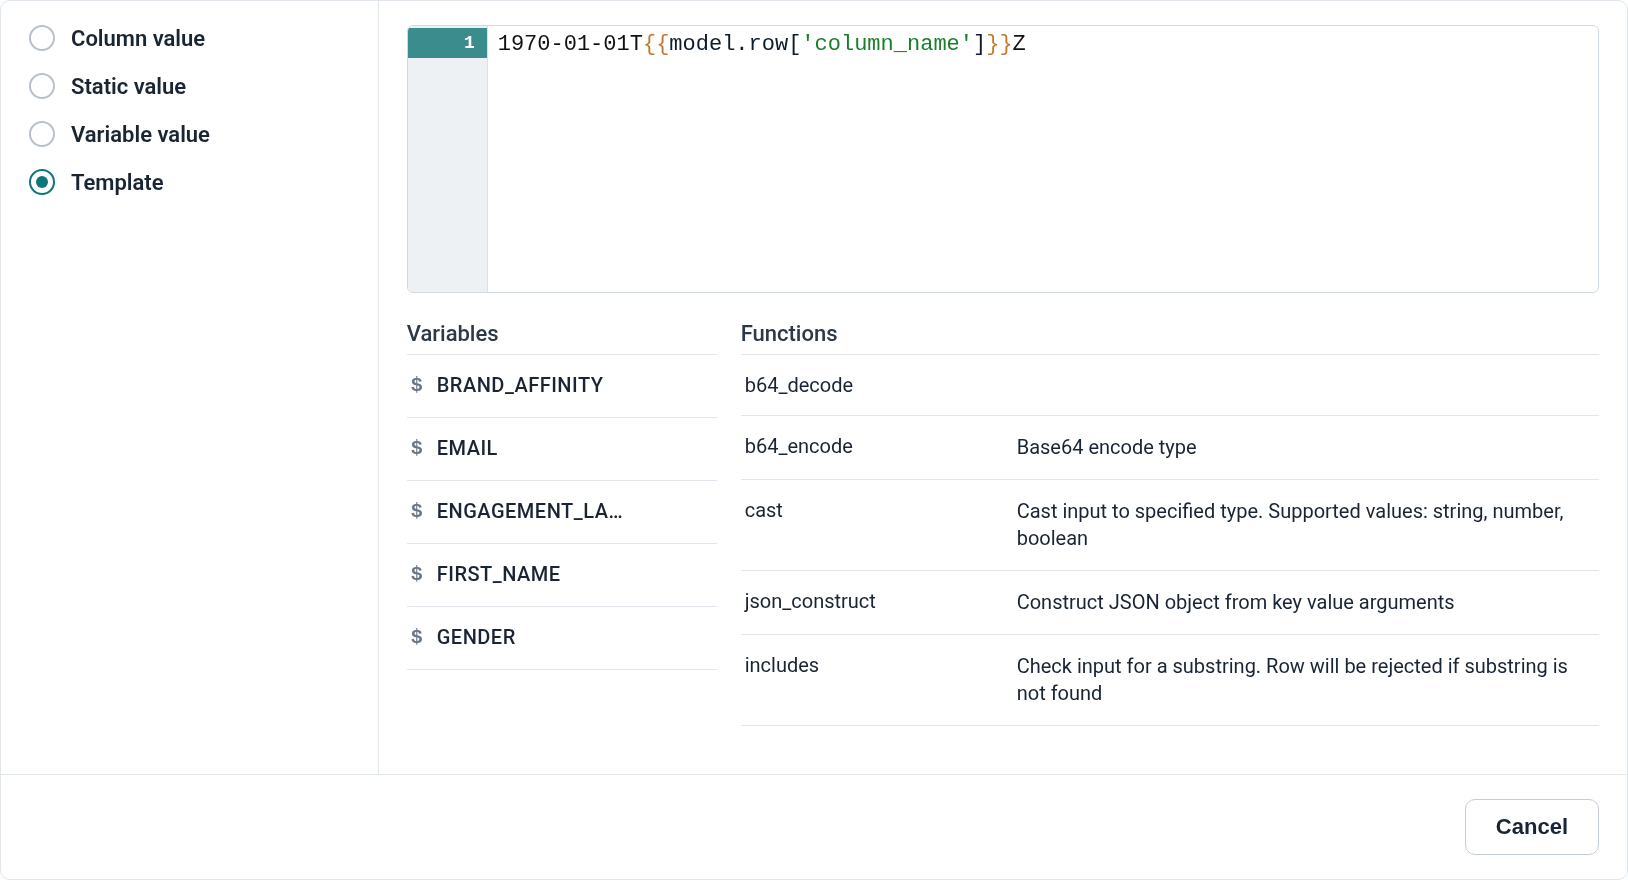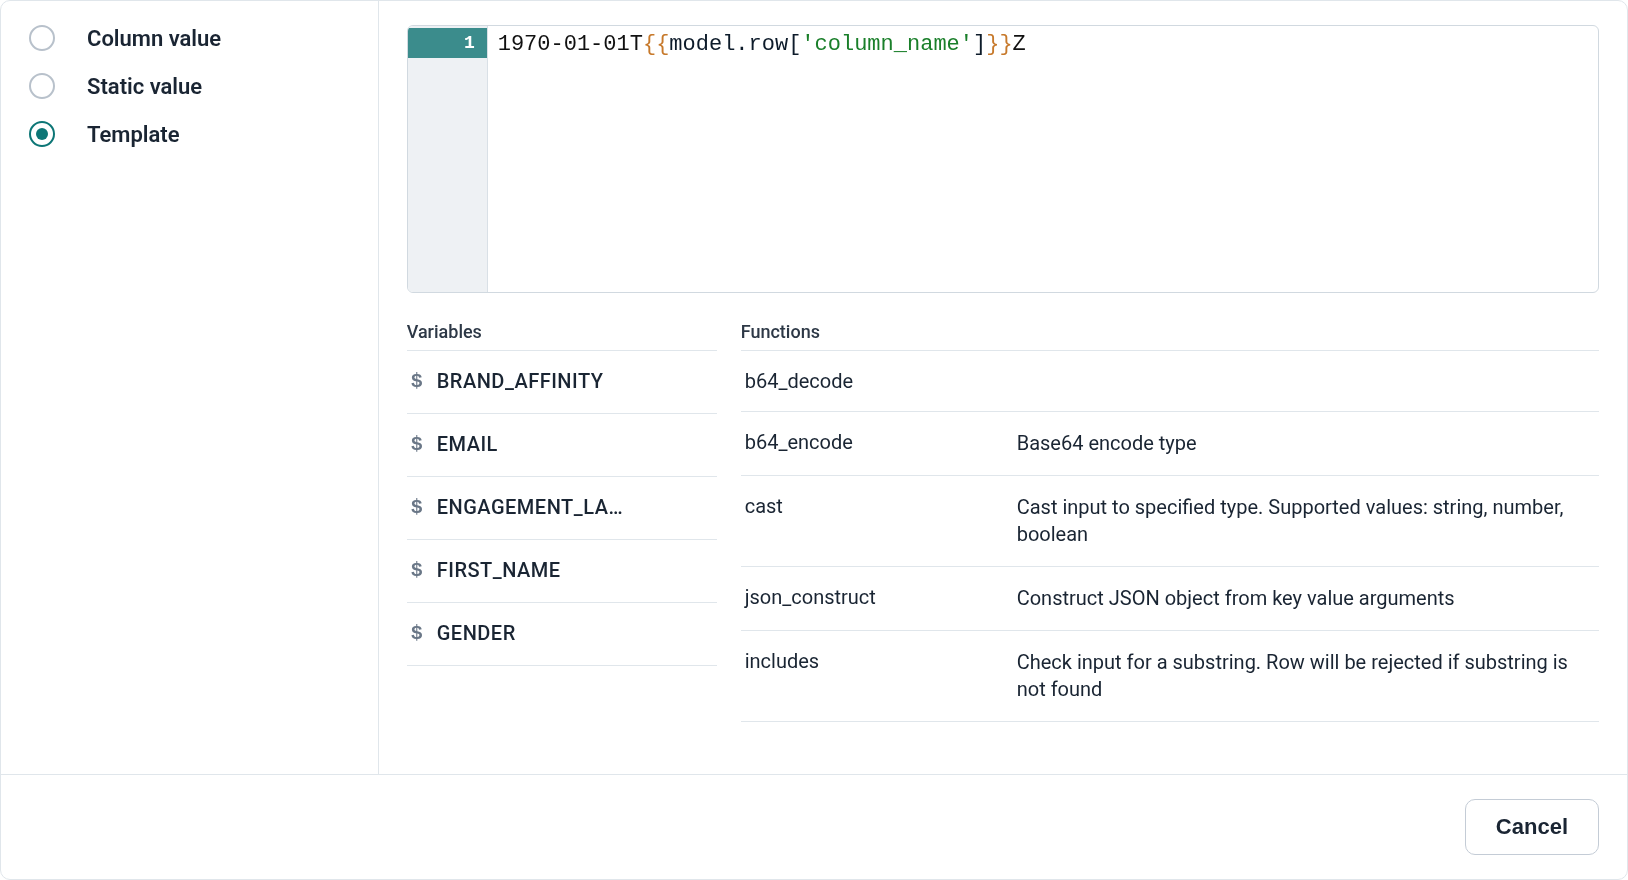--- a/index.html
+++ b/index.html
@@ -36,21 +36,21 @@
   .radio-circle {
     width: 26px; height: 26px; border-radius: 50%;
     border: 2px solid #b8c1cb; position: relative; flex: 0 0 auto;
   }
   .radio-item.selected .radio-circle { border-color: #0d7676; }
   .radio-item.selected .radio-circle::after {
     content: ""; position: absolute; left: 50%; top: 50%;
     width: 12px; height: 12px; background: #0d7676; border-radius: 50%;
     transform: translate(-50%, -50%);
   }
-  .radio-label { font-size: 22px; font-weight: 600; color: #1a2533; margin-left: 16px; }
+  .radio-label { font-size: 22px; font-weight: 600; color: #1a2533; }
 
   .content {
     flex: 1 1 auto; padding: 24px 28px 0 28px; min-width: 0;
     display: flex; flex-direction: column;
   }
   .code-editor {
     border: 1px solid #d1d9e0; border-radius: 6px; height: 268px;
     display: flex; overflow: hidden; font-family: ui-monospace, SFMono-Regular, Menlo, Monaco, "Courier New", monospace;
     font-size: 22px;
   }
@@ -73,21 +73,21 @@
   .tok-str   { color: #1a7f2a; }
 
   .lists-row {
     display: flex; gap: 24px; margin-top: 28px; min-height: 0; flex: 1 1 auto;
     overflow: hidden;
   }
   .col { flex: 0 0 auto; display: flex; flex-direction: column; min-height: 0; }
   .col.variables { width: 310px; }
   .col.functions { flex: 1 1 auto; }
   .col h3 {
-    font-size: 18px; font-weight: 500; color: #2d3846; padding-bottom: 8px;
+    font-size: 22px; font-weight: 500; color: #2d3846; padding-bottom: 8px;
   }
   .col .list { border-top: 1px solid #e0e6eb; overflow: hidden; }
   .var-row, .fn-row {
     border-bottom: 1px solid #e0e6eb; padding: 18px 4px; display: flex; align-items: flex-start; gap: 14px;
     cursor: pointer;
   }
   .dollar {
     color: #6a7787; font-family: ui-monospace, SFMono-Regular, Menlo, Monaco, "Courier New", monospace;
     font-size: 20px; font-weight: 600; line-height: 1.3;
   }
@@ -123,20 +123,24 @@
     <aside class="sidebar">
       <div class="radio-list">
         <div class="radio-item">
           <span class="radio-circle"></span>
           <span class="radio-label">Column value</span>
         </div>
         <div class="radio-item">
           <span class="radio-circle"></span>
           <span class="radio-label">Static value</span>
         </div>
+        <div class="radio-item">
+          <span class="radio-circle"></span>
+          <span class="radio-label">Variable value</span>
+        </div>
         <div class="radio-item selected">
           <span class="radio-circle"></span>
           <span class="radio-label">Template</span>
         </div>
       </div>
     </aside>
 
     <section class="content">
 
       <div class="code-editor">

